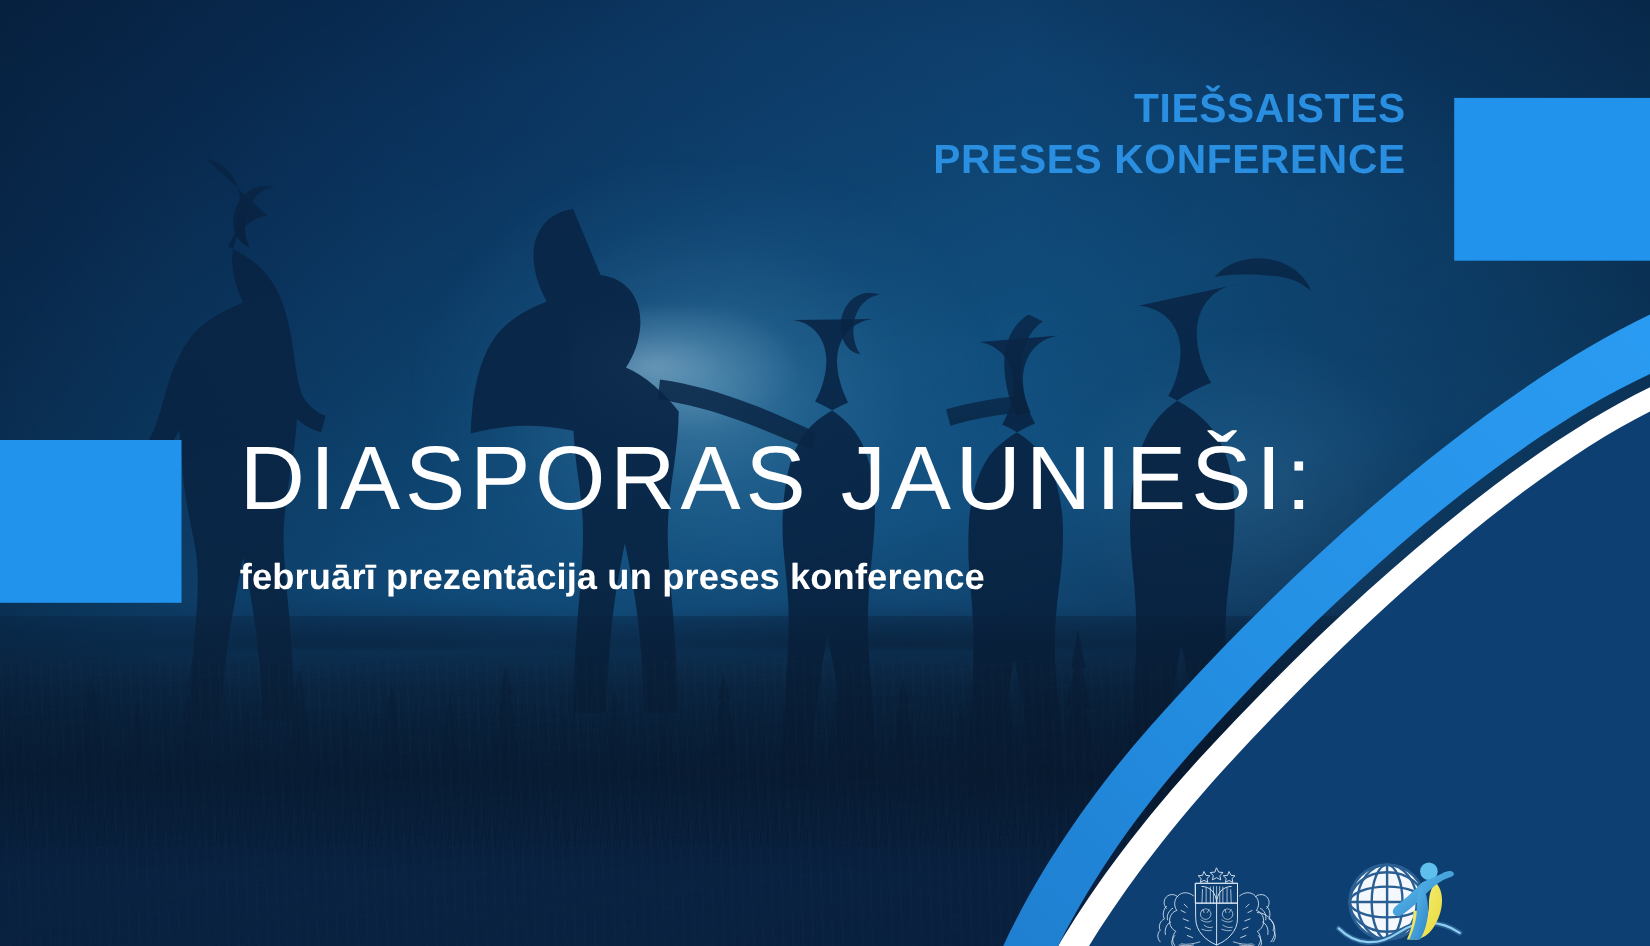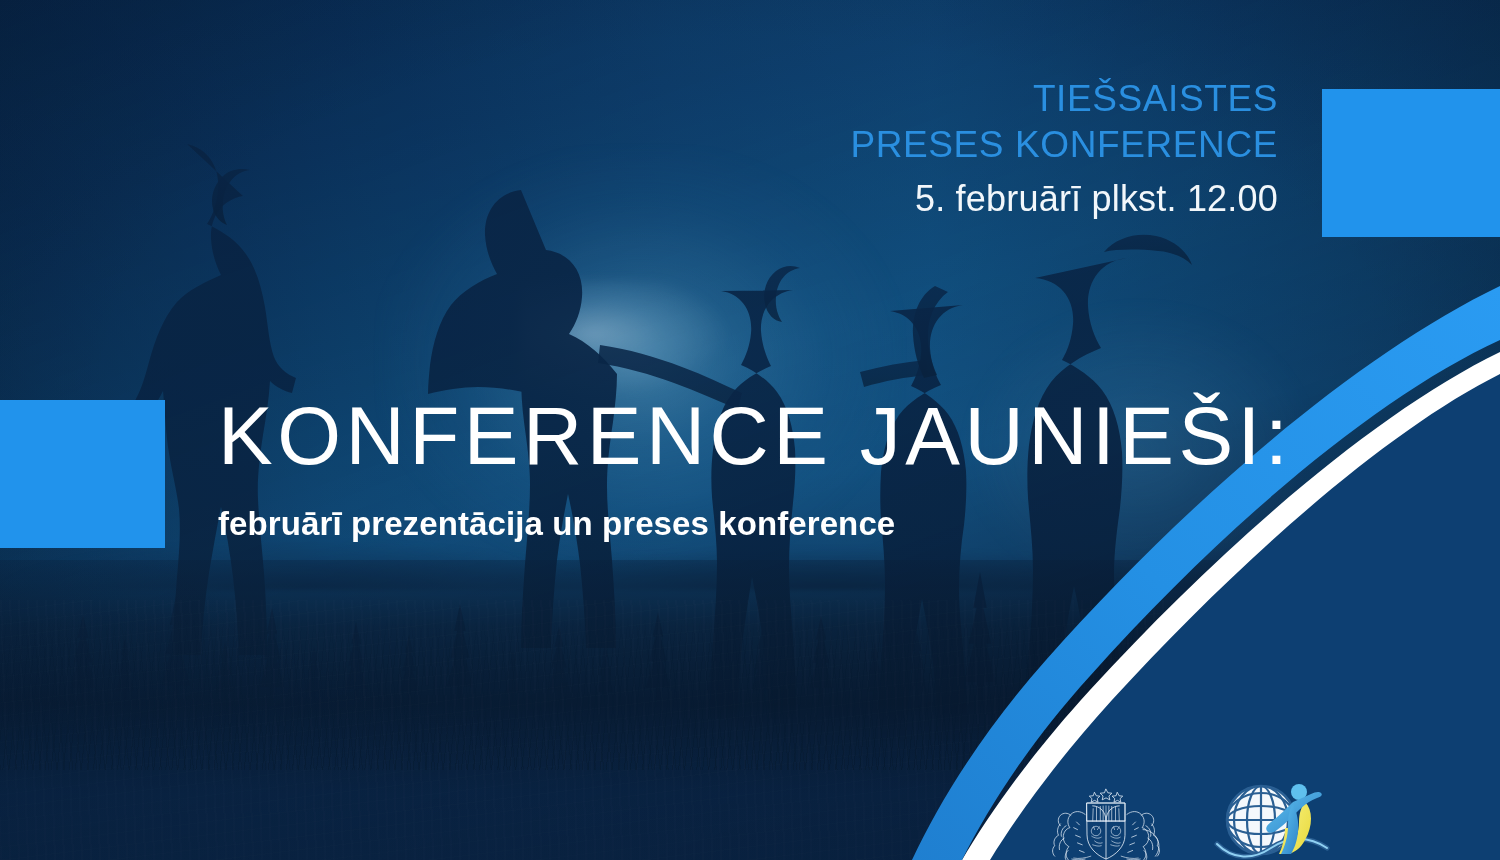--- a/index.html
+++ b/index.html
@@ -144,21 +144,21 @@
   
   .head-block {
     position: absolute;
     right: 222px;
     top: 80px;
     text-align: right;
     line-height: 1.0;
   }
   .head-line {
     font-size: 37px;
-    font-weight: 400;
+    font-weight: 700;
     letter-spacing: 0.6px;
     color: #2a8fe0;
     white-space: nowrap;
     margin-bottom: 9px;
   }
   .head-date {
     font-size: 36px;
     font-weight: 400;
     color: #f2f7fb;
     white-space: nowrap;
@@ -335,25 +335,24 @@
     <path d="M1500 352 C1376 412 1222 546 1090 690 C1028 758 988 816 962 860
              L990 860 C1016 818 1054 764 1112 700 C1242 558 1388 430 1500 374 Z" fill="#ffffff"></path>
 
     <path d="M1500 286 C1358 354 1186 502 1046 660 C984 730 940 800 912 860
              L962 860 C990 804 1032 740 1090 676 C1226 524 1378 396 1500 340 Z" fill="url(#bandg)"></path>
   </svg>
 
   <div class="head-block">
     <div class="head-line">TIEŠSAISTES</div>
     <div class="head-line">PRESES KONFERENCE</div>
-    <div class="head-date">5. februārī plkst. 12.00</div>
   </div>
 
   <div class="title-block">
-    <div class="title-main">KONFERENCE JAUNIEŠI:</div>
+    <div class="title-main">DIASPORAS JAUNIEŠI:</div>
     <div class="title-sub">februārī prezentācija un preses konference</div>
   </div>
 
   <svg class="logo" id="logo-coat" viewBox="0 0 128 80">
     <g fill="none" stroke="#dfeaf5" stroke-width="0.9" stroke-linejoin="round" stroke-linecap="round">
 
       <g stroke-width="0.85">
         <path d="M52 9 l1.8 3.4 3.8 .4 -2.8 2.6 .8 3.7 -3.6 -1.9 -3.6 1.9 .8 -3.7 -2.8 -2.6 3.8 -.4 z"></path>
         <path d="M64 5.5 l2 3.8 4.2 .4 -3.1 2.9 .9 4.1 -4 -2.1 -4 2.1 .9 -4.1 -3.1 -2.9 4.2 -.4 z"></path>
         <path d="M76 9 l1.8 3.4 3.8 .4 -2.8 2.6 .8 3.7 -3.6 -1.9 -3.6 1.9 .8 -3.7 -2.8 -2.6 3.8 -.4 z"></path>

